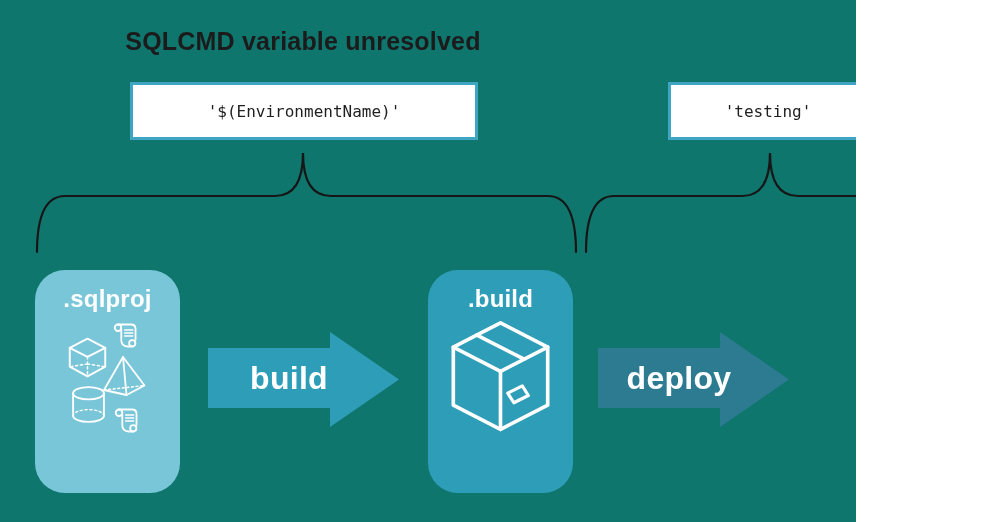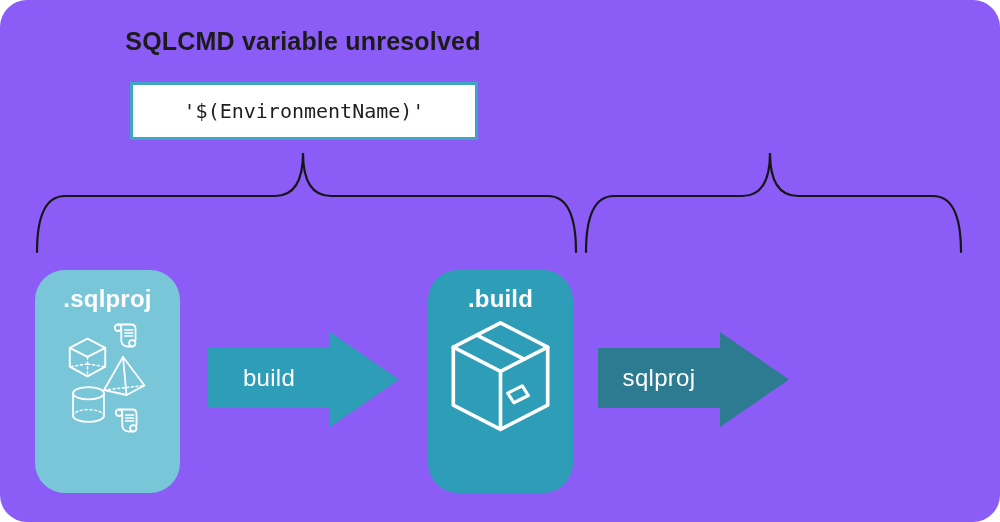--- a/index.html
+++ b/index.html
@@ -1,35 +1,35 @@
 <!DOCTYPE html>
 <html><head>
 <meta charset="utf-8">
 <style>
   html,body { margin:0; padding:0; background:#ffffff; }
   .canvas {
-    position:relative; width:1000px; height:522px; background:#8b5cf6;
-    font-family:"Liberation Sans", sans-serif; overflow:hidden;border-radius:27px;
+    position:relative; width:856px; height:522px; background:#0f766e;
+    font-family:"Liberation Sans", sans-serif; overflow:hidden;
   }
   .heading {
     position:absolute; top:28px; font-weight:bold; font-size:25px;
     color:#1b1b1b; text-align:center; line-height:1.1; letter-spacing:0.2px;
   }
   #h-left  { left:103px; width:400px; }
   #h-right { left:570px; width:400px; }
 
   .code-box {
     position:absolute; top:82px; height:58px; box-sizing:border-box;
     border:3px solid #3fa5c2; background:#ffffff;
     display:flex; align-items:center; justify-content:center;
   }
   #cb-left  { left:130px; width:348px; }
   #cb-right { left:668px; width:200px; }
   .code-text {
-    font-family:"DejaVu Sans Mono", monospace; font-size:20px;
+    font-family:"DejaVu Sans Mono", monospace; font-size:16px;
     color:#1f1f1f; white-space:pre;
   }
 
   .overlay { position:absolute; left:0; top:0; width:1000px; height:522px; }
 
   .node {
     position:absolute; top:270px; width:145px; height:223px;
     border-radius:30px;
   }
   #node-sqlproj  { left:35px;  background:#79c6d9; }
@@ -40,36 +40,39 @@
     font-weight:bold; font-size:24px; letter-spacing:0.2px;
   }
   .node svg { position:absolute; }
 
   .arrow-svg { position:absolute; top:331px; width:192px; height:97px; }
   #arrow-build-svg  { left:208px; }
   #arrow-deploy-svg { left:598px; }
   .arrow-label {
     position:absolute; top:348px; height:60px; width:122px;
     display:flex; align-items:center; justify-content:center;
-    color:#ffffff; font-weight:normal; font-size:24px; letter-spacing:0.3px;
+    color:#ffffff; font-weight:bold; font-size:32px; letter-spacing:0.3px;margin-left:20px;
   }
   #label-build  { left:208px; }
   #label-deploy { left:598px; }
 
   .icon { stroke:#ffffff; fill:none; stroke-linecap:round; stroke-linejoin:round; }
 </style>
 </head>
 <body>
 
 <div class="canvas">
 
   <div class="heading" id="h-left">SQLCMD variable unresolved</div>
 
   <div class="code-box" id="cb-left">
     <span class="code-text">'$(EnvironmentName)'</span>
+  </div>
+  <div class="code-box" id="cb-right">
+    <span class="code-text">'testing'</span>
   </div>
 
   <svg class="overlay" viewBox="0 0 1000 522">
     <path d="M37,252 Q37,196 65,196 L275,196 Q303,196 303,153 Q303,196 331,196 L548,196 Q576,196 576,252" fill="none" stroke="#161616" stroke-width="2.2" stroke-linecap="round"></path>
     <path d="M586,252 Q586,196 614,196 L742,196 Q770,196 770,153 Q770,196 798,196 L933,196 Q961,196 961,252" fill="none" stroke="#161616" stroke-width="2.2" stroke-linecap="round"></path>
   </svg>
 
   <div class="node" id="node-sqlproj">
     <span class="node-label">.sqlproj</span>
     <svg class="icon" style="left:76px; top:51px;" width="29" height="29" viewBox="0 0 24 24" stroke-width="1.5">
@@ -116,16 +119,16 @@
       <path d="M11 24 V72 L50 92 L89 72 V24"></path>
       <path d="M50 44 V92"></path>
       <path d="M30.5 14 L69.5 34"></path>
       <path d="M56 62 L68 56 L73 64 L61 70 Z" stroke-width="2.6"></path>
     </svg>
   </div>
 
   <svg class="arrow-svg" id="arrow-deploy-svg" viewBox="0 0 192 97">
     <polygon points="0,17 122,17 122,1 191,48.5 122,96 122,77 0,77" fill="#2c7b91"></polygon>
   </svg>
-  <div class="arrow-label" id="label-deploy">sqlproj</div>
+  <div class="arrow-label" id="label-deploy">deploy</div>
 
 
 </div>
 
 </body></html>

